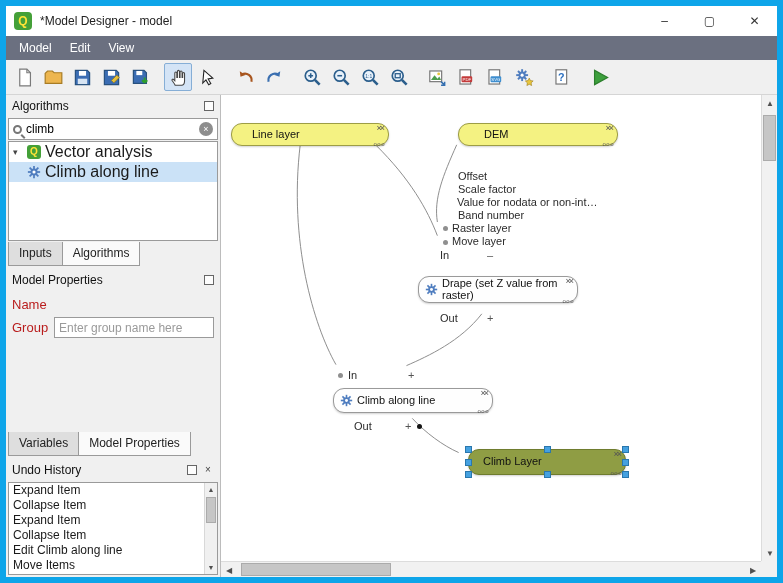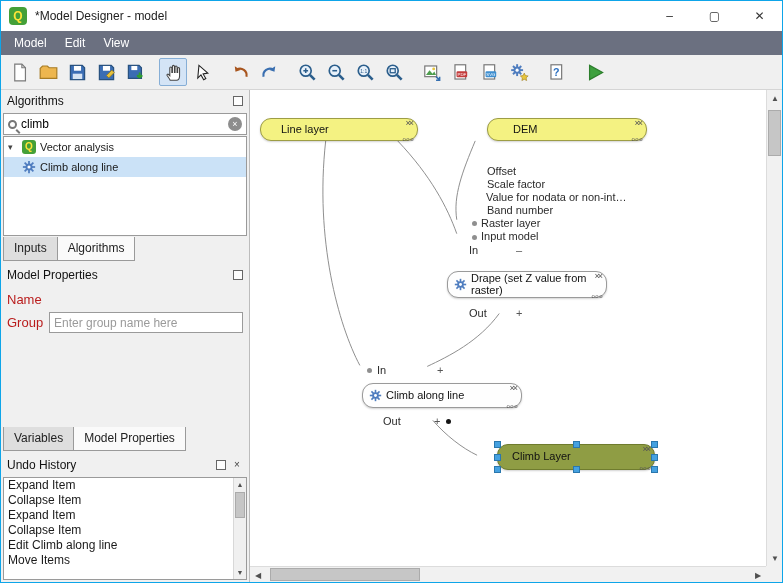--- a/index.html
+++ b/index.html
@@ -1,51 +1,51 @@
 <!DOCTYPE html>
 <html><head>
 <meta charset="utf-8">
 <style>
 *{margin:0;padding:0;box-sizing:border-box}
 html,body{width:783px;height:583px;overflow:hidden}
 body{font-family:"Liberation Sans","DejaVu Sans",sans-serif;font-size:12px;color:#1a1a1a;background:#fff}
-.window{width:783px;height:583px;border:1px solid #0ea5e9;display:flex;flex-direction:column;overflow:hidden;background:#f0f0f0}
+.window{width:783px;height:583px;border:6px solid #0ea5e9;display:flex;flex-direction:column;overflow:hidden;background:#f0f0f0}
 
 .titlebar{height:30px;background:#ffffff;display:flex;align-items:center;padding-left:8px;flex:0 0 auto}
 .app-icon{width:18px;height:18px;border-radius:4px;background:#44a038;color:#ffe438;font-weight:bold;display:flex;align-items:center;justify-content:center;margin-right:8px;font-size:12px}
 .app-icon::before{content:"Q"}
 .title-text{flex:1;font-size:12px;color:#222}
 .win-btn{width:45px;height:30px;display:flex;align-items:center;justify-content:center;font-size:12px;color:#333;cursor:default}
 
 .menubar{height:24px;background:#6b7080;display:flex;align-items:center;padding:0 4px;flex:0 0 auto}
 .menu-item{color:#fff;padding:3px 9px;font-size:12px}
 
 .toolbar{height:35px;background:#f0f0f0;border-bottom:1px solid #d5d5d5;display:flex;align-items:center;padding:0 4px;gap:1px;flex:0 0 auto}
 .tb{width:28px;height:28px;display:flex;align-items:center;justify-content:center;border:1px solid transparent;border-radius:2px;background:none}
 .tb.active{background:#d4e4f6;border-color:#86aed6}
 .tb svg{width:19px;height:19px}
 .sep{width:8px;height:24px}
 
 .main{flex:1;display:flex;min-height:0}
-.sidebar{width:249px;background:#f0f0f0;border-right:1px solid #bcbcbc;display:flex;flex-direction:column}
+.sidebar{width:215px;background:#f0f0f0;border-right:1px solid #bcbcbc;display:flex;flex-direction:column}
 .panel-head{height:22px;display:flex;align-items:center;padding:0 6px;font-size:12px;color:#111;flex:0 0 auto}
 .head-spacer{flex:1}
 .float-ico{width:10px;height:10px;border:1px solid #666;background:#fdfdfd}
 .close-ico{width:12px;height:12px;margin-left:5px;color:#444;font-size:10px;line-height:11px;text-align:center}
 .close-ico::before{content:"×"}
 
 .search{margin:1px 2px;height:22px;background:#fff;border:1px solid #9a9a9a;display:flex;align-items:center;padding:0 4px;gap:4px;flex:0 0 auto}
 .mag{width:9px;height:9px;border:2px solid #777;border-radius:50%;position:relative;flex:0 0 auto}
 .mag::after{content:"";position:absolute;width:2px;height:5px;background:#777;left:7px;top:7px;transform:rotate(-45deg)}
 .search input{border:none;outline:none;flex:1;font-size:12px;min-width:0;font-family:Liberation Sans, sans-serif}
 .clear{width:14px;height:14px;border-radius:50%;background:#8d8d8d;color:#fff;font-size:9px;line-height:14px;text-align:center;flex:0 0 auto}
 .clear::before{content:"×"}
 
 .tree{margin:1px 2px;background:#fff;border:1px solid #9a9a9a;height:100px;overflow:hidden;flex:0 0 auto}
-.tree-row{display:flex;align-items:center;gap:4px;height:20px;padding:0 4px;font-size:11px}
+.tree-row{display:flex;align-items:center;gap:4px;height:20px;padding:0 4px;font-size:16px}
 .tree-row.selected{background:#cbe2f7}
 .caret{font-size:9px;color:#444;width:10px}
 .caret::before{content:"▾"}
 .qbadge{width:14px;height:14px;border-radius:3px;background:#44a038;color:#ffe438;font-weight:bold;font-size:10px;line-height:14px;text-align:center}
 .qbadge::before{content:"Q"}
 .tree-row.item{padding-left:18px}
 
 .btabs{display:flex;height:26px;align-items:flex-start;padding-left:2px;flex:0 0 auto}
 .btab{padding:4px 10px 5px;border:1px solid #9a9a9a;border-top:none;background:#dedede;font-size:12px;margin-right:-1px;color:#222}
 .btab.active{background:#fafafa}
@@ -356,21 +356,21 @@
           <span class="ndots"></span>
         </div>
 
         <span class="portlabel" style="left:237px;top:75px">Offset</span>
         <span class="portlabel" style="left:237px;top:88px">Scale factor</span>
         <span class="portlabel" style="left:236px;top:101px">Value for nodata or non-int…</span>
         <span class="portlabel" style="left:237px;top:114px">Band number</span>
         <span class="portdot" style="left:222px;top:131px"></span>
         <span class="portlabel" style="left:231px;top:127px">Raster layer</span>
         <span class="portdot" style="left:222px;top:144.5px"></span>
-        <span class="portlabel" style="left:231px;top:140px">Input model</span>
+        <span class="portlabel" style="left:231px;top:140px">Move layer</span>
         <span class="portlabel" style="left:219px;top:154px">In</span>
         <span class="portsym" style="left:266px;top:154px">–</span>
 
         <div class="node node-algo" style="left:197px;top:181px;width:160px;height:27px">
           <svg class="gear" viewBox="0 0 16 16">
               <g stroke="#4f7dbf" stroke-width="2">
                 <line x1="8" y1="1" x2="8" y2="15"></line>
                 <line x1="1" y1="8" x2="15" y2="8"></line>
                 <line x1="3" y1="3" x2="13" y2="13"></line>
                 <line x1="13" y1="3" x2="3" y2="13"></line>

